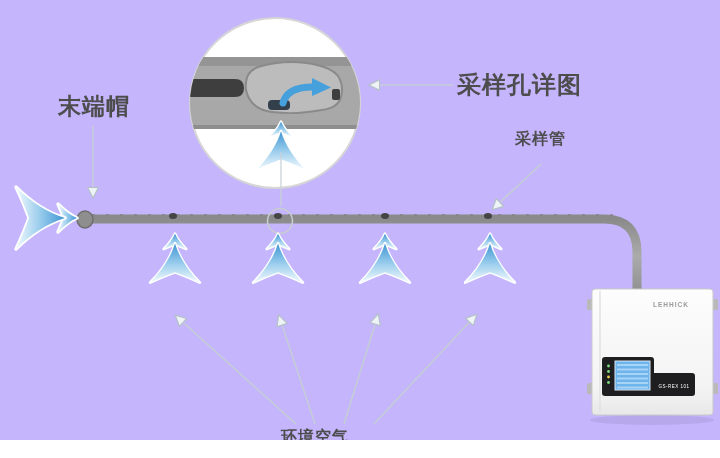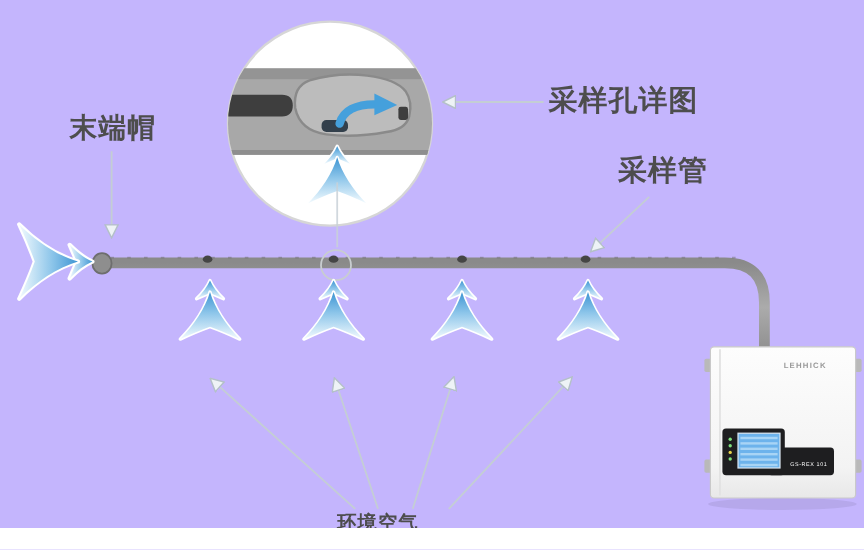--- a/index.html
+++ b/index.html
@@ -14,21 +14,21 @@
   .diagram-label{
     position:absolute;
     font-weight:700;
     color:#4d4d4d;
     letter-spacing:1px;
     white-space:nowrap;
     line-height:1;
   }
   .lbl-end-cap{left:58px;top:95px;font-size:23px;}
   .lbl-hole-detail{left:457px;top:73px;font-size:24px;}
-  .lbl-pipe{left:515px;top:131px;font-size:24px;}
+  .lbl-pipe{left:515px;top:131px;font-size:16px;}
   .lbl-air{left:281px;top:429px;font-size:16px;}
 </style>
 </head>
 <body>
 
 <div class="stage">
 
   <svg width="720" height="458" viewBox="0 0 720 458">
     <defs>
       <linearGradient id="gArrowV" x1="0" y1="0" x2="0" y2="1">

